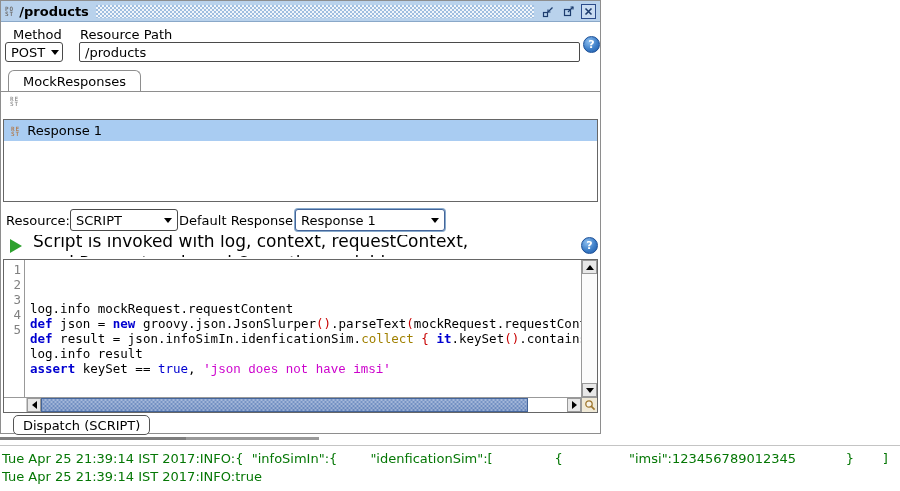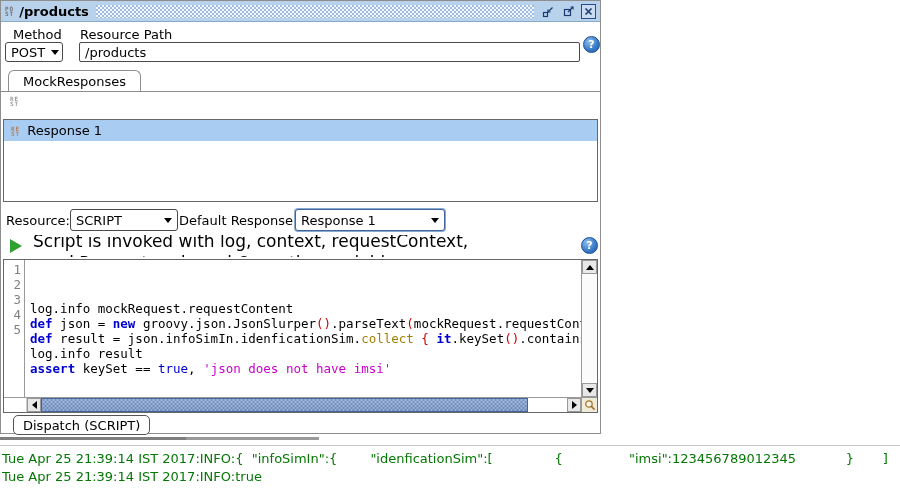--- a/index.html
+++ b/index.html
@@ -68,21 +68,21 @@
            text-align:right;padding-right:3px;}
   .codearea{position:absolute;left:22px;top:0;right:16px;bottom:15px;overflow:hidden;
             padding:2px 0 0 4px;margin-top:39px;}
   .code-line{font-family:"DejaVu Sans Mono","Liberation Mono",monospace;font-size:12.5px;line-height:15px;
              white-space:pre;}
   .tk-t{color:#000;}
   .tk-k{color:#0000d0;font-weight:bold;}
   .tk-b{color:#0000d0;}
   .tk-m{color:#a08000;}
   .tk-p{color:#c80000;}
-  .tk-s{color:#cc00cc;}
+  .tk-s{color:#cc00cc;font-family:Liberation Mono, monospace;}
 
   .vscroll{position:absolute;right:0;top:0;width:16px;bottom:15px;border-left:1px solid #999;
            background:#fbfbfb;box-sizing:border-box;}
   .sbtn{position:absolute;left:0;right:0;height:14px;background:#e8e8e8;border:1px solid #999;
         box-sizing:border-box;display:flex;align-items:center;justify-content:center;}
   .sbtn.up{top:0;}
   .sbtn.down{bottom:0;}
   .tri-up{width:0;height:0;border-left:4px solid transparent;border-right:4px solid transparent;border-bottom:5px solid #000;}
   .tri-dn{width:0;height:0;border-left:4px solid transparent;border-right:4px solid transparent;border-top:5px solid #000;}
   .tri-lf{width:0;height:0;border-top:4px solid transparent;border-bottom:4px solid transparent;border-right:5px solid #000;}

